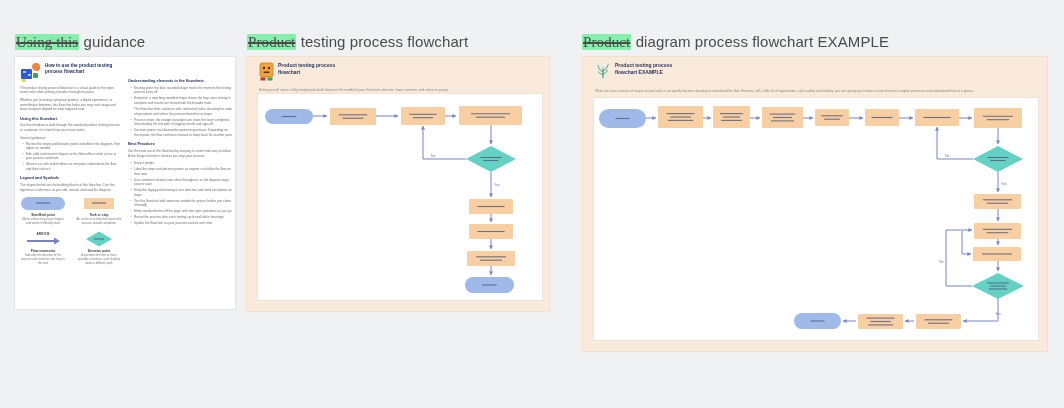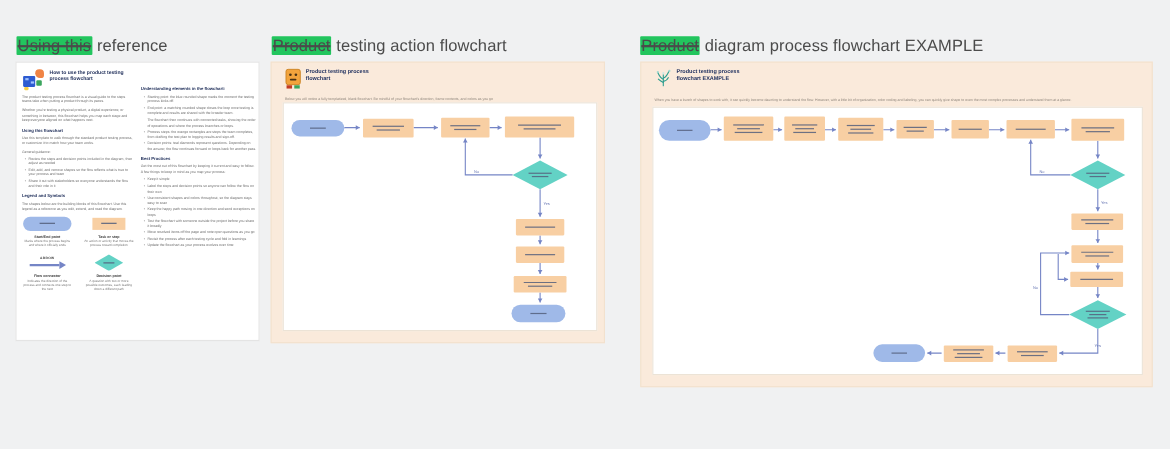--- a/index.html
+++ b/index.html
@@ -6,21 +6,21 @@
   body{
     width:1064px;height:408px;position:relative;overflow:hidden;
     background:#f0f1f2;
     font-family:"Liberation Sans",sans-serif;
     -webkit-font-smoothing:antialiased;
   }
   .frame-title{
     position:absolute;font-size:15px;color:#4b4b4b;letter-spacing:.1px;
     white-space:nowrap;cursor:default;
   }
-  .hl{background:#22c55e;text-decoration:line-through;text-decoration-thickness:1.5px;padding:0 1px;border-radius:1px;}
+  .hl{background:#86efac;text-decoration:line-through;text-decoration-thickness:1.5px;padding:0 1px;border-radius:1px;font-family:Liberation Serif, serif;}
   .frame{position:absolute;box-sizing:border-box;}
   .frame.doc{background:#ffffff;border:1px solid #e4e4e4;box-shadow:0 0 0 .5px rgba(0,0,0,.02);}
   .frame.cream{background:#faeadb;border:1px solid #f2e1ce;}
   .panel{position:absolute;background:#ffffff;border:1px solid #ece3d6;box-sizing:border-box;}
   .fc-svg{position:absolute;left:0;top:0;}
 
   
   .col{position:absolute;}
   .h4{font-size:4.6px;font-weight:bold;color:#22315c;margin:0 0 2.2px 0;line-height:1.25;}
   .h5{font-size:3.9px;font-weight:bold;color:#22315c;margin:5px 0 2px 0;line-height:1.25;}
@@ -46,23 +46,23 @@
   .sh-diam .sh-line{width:10px;}
 
   
   .fr-head{position:absolute;display:flex;gap:4px;align-items:flex-start;}
   .fr-title{font-size:5px;font-weight:bold;color:#1e2f5e;line-height:1.3;white-space:pre-line;}
   .fr-sub{position:absolute;font-size:3.2px;color:#8f867c;line-height:1.45;}
 </style>
 </head>
 <body>
 
-<div class="frame-title" style="left:15px;top:33px;"><span class="hl">Using this</span><span> reference</span></div>
-
-<div class="frame-title" style="left:247px;top:33px;"><span class="hl">Product</span><span> testing action flowchart</span></div>
+<div class="frame-title" style="left:15px;top:33px;"><span class="hl">Using this</span><span> guidance</span></div>
+
+<div class="frame-title" style="left:247px;top:33px;"><span class="hl">Product</span><span> testing process flowchart</span></div>
 
 <div class="frame-title" style="left:582px;top:33px;"><span class="hl">Product</span><span> diagram process flowchart EXAMPLE</span></div>
 
 <div class="frame doc" style="left:14px;top:56px;width:222px;height:254px;">
 
   <div class="col" style="left:5px;top:4px;width:102px;">
     <div class="doc-head">
       <div class="doc-ico">
         <i style="left:1px;top:8px;width:11px;height:10px;background:#2d5bd1;border-radius:1px;"></i>
         <i style="left:3px;top:10px;width:3px;height:2px;background:#9fc1ff;"></i>

